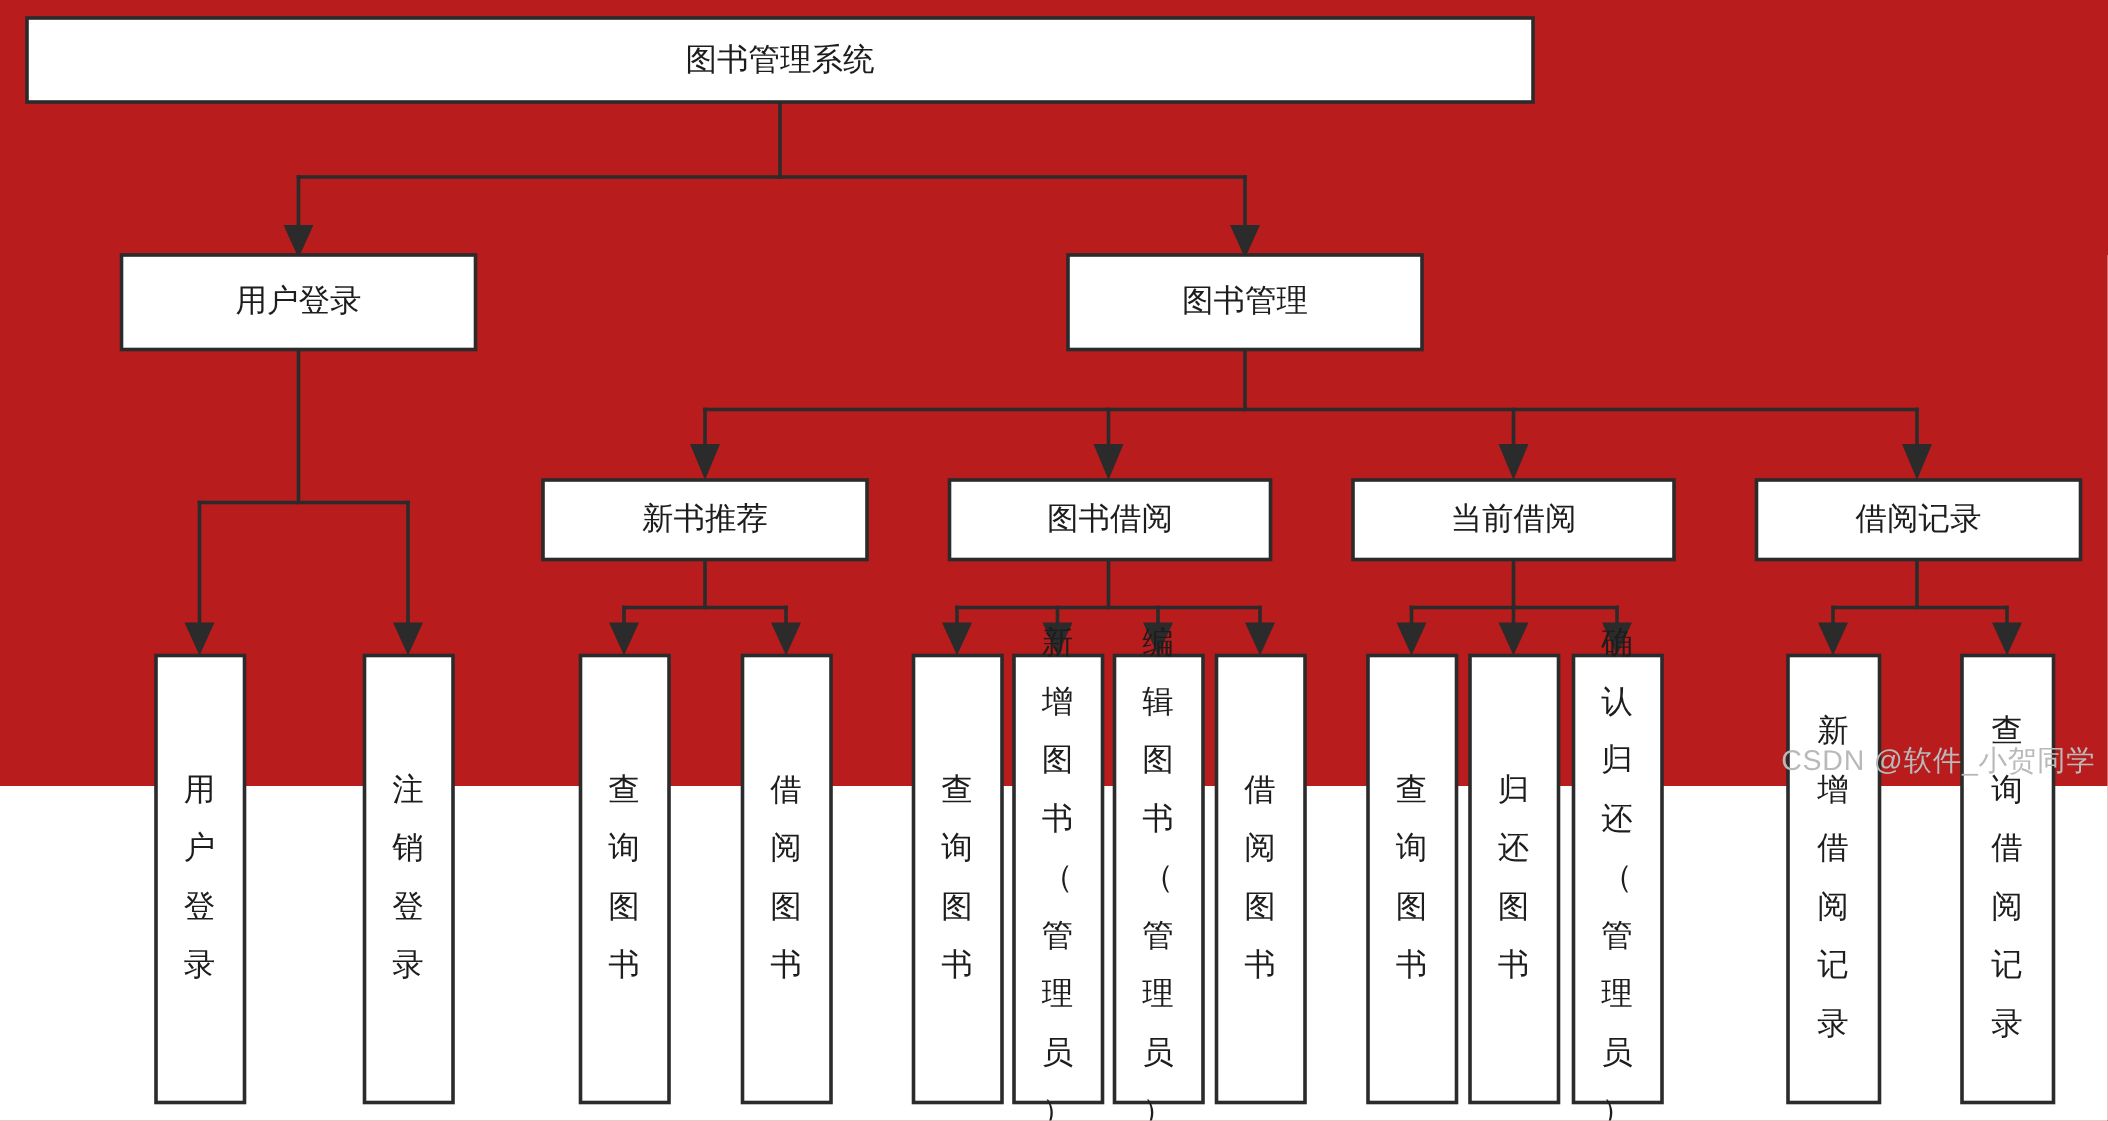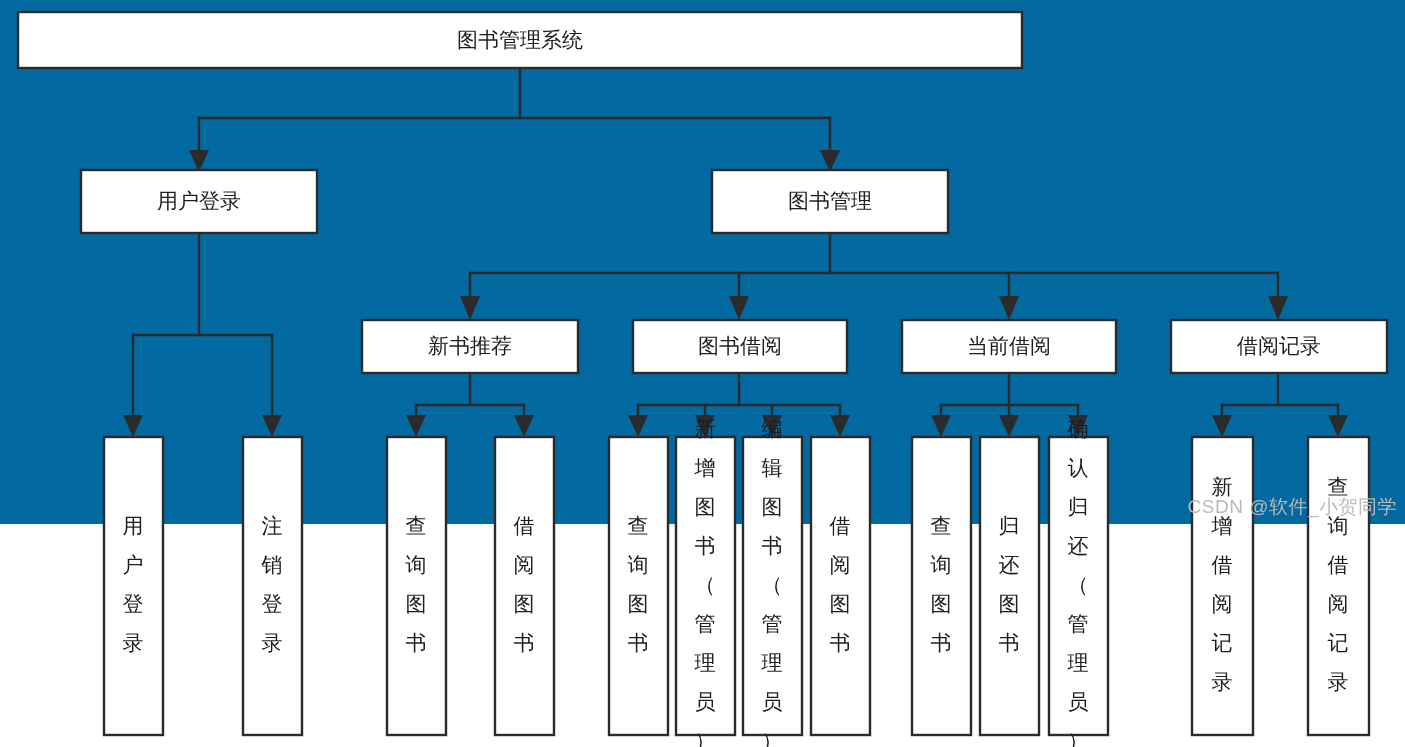--- a/index.html
+++ b/index.html
@@ -10,21 +10,21 @@
   body {
     width: 1405px;
     height: 747px;
     overflow: hidden;
     font-family: "Liberation Sans", "DejaVu Sans", sans-serif;
   }
   #diagram-root {
     position: relative;
     width: 1405px;
     height: 524px;
-    background: #0369a1;
+    background: #b91c1c;
   }
   svg.flow {
     position: absolute;
     left: 0;
     top: 0;
     width: 1405px;
     height: 747px;
     display: block;
   }
   .node-rect {

